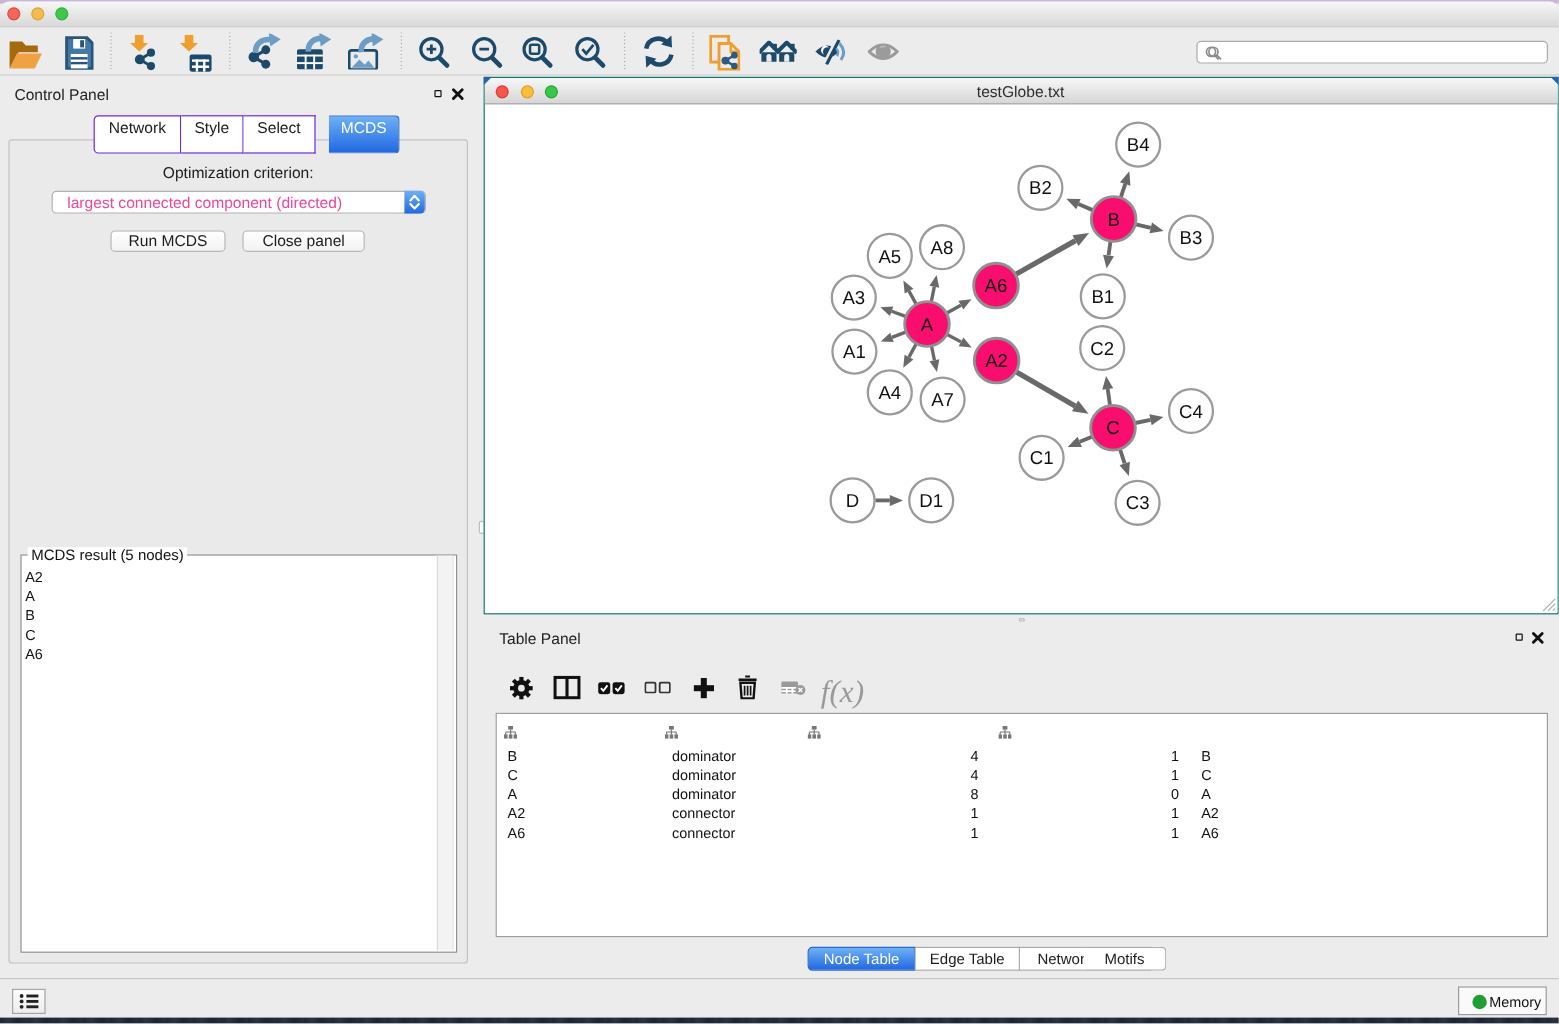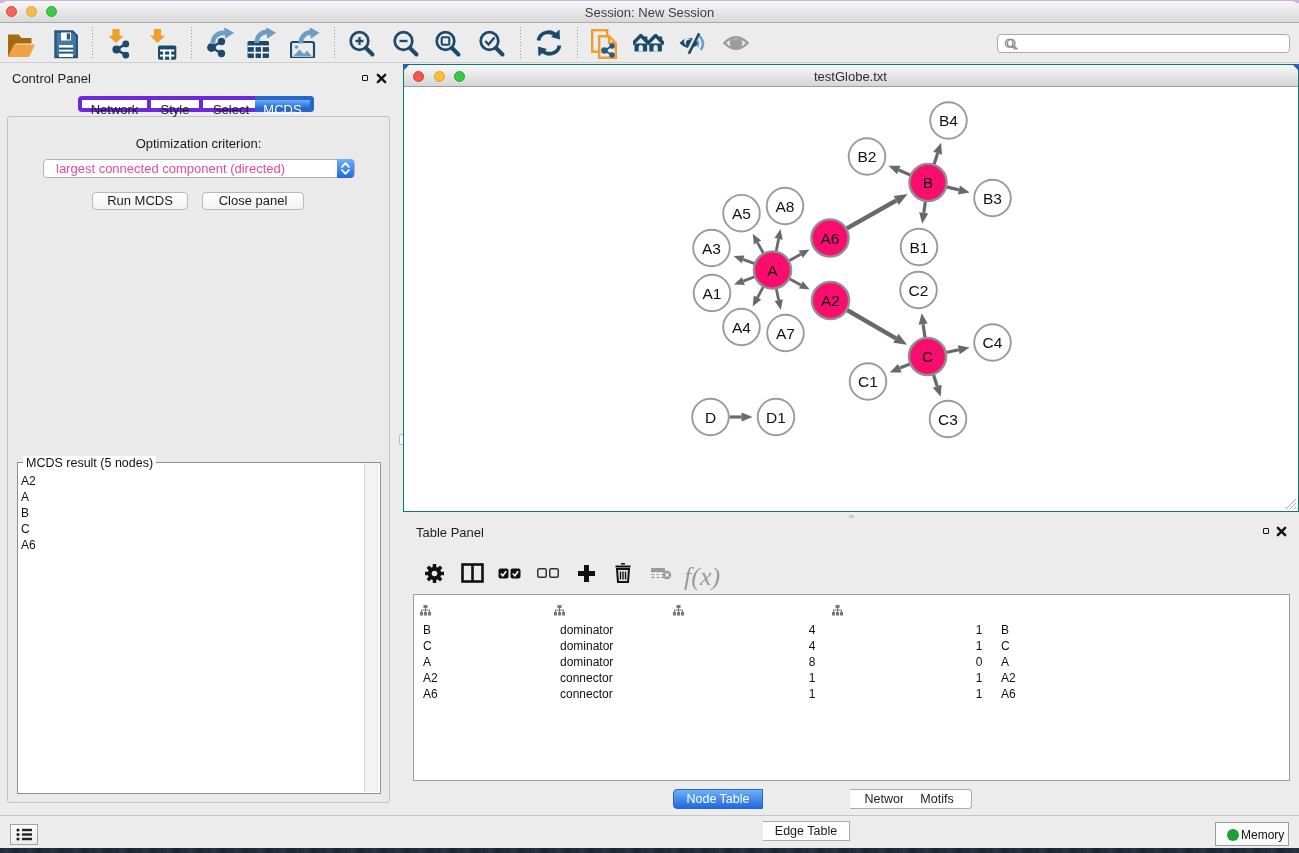--- a/index.html
+++ b/index.html
@@ -11,21 +11,21 @@
 #titlebar { left:0; top:1px; width:1299px; height:21.5px; background:linear-gradient(#f7f7f7,#d8d8d8); border-bottom:1px solid #a9a9a9; border-radius:8px 8px 0 0; }
 #titlebar .ttl { position:absolute; left:0; right:0; top:4px; text-align:center; font-size:13px; color:#404040; }
 .tl { position:absolute; top:4.7px; width:11px; height:11px; border-radius:50%; }
 #toolbar { left:0; top:23px; width:1299px; height:40px; background:#ececec; border-bottom:1px solid #cfcfcf; }
 .sep { position:absolute; top:4px; height:31px; width:1px; background-image:linear-gradient(#9a9a9a 1px, transparent 1px); background-size:1px 3px; }
 .tbi { position:absolute; top:26px; }
 #search { left:997px; top:11px; width:293px; height:19px; background:#fff; border:1px solid #ababab; border-radius:4px; }
 
 #cp-title { left:12px; top:71px; font-size:13px; color:#1e1e1e; }
 #cp-content { left:7px; top:116px; width:383px; height:687px; background:#eaeaea; border:1px solid #c2c2c2; border-radius:3px; }
-.tab { position:absolute; top:96px; height:16px; font-size:13px; color:#1c1c1c; background:#fff; border:4px solid #6d28d9; text-align:center; line-height:19px; }
+.tab { position:absolute; top:96px; height:32px; font-size:13px; color:#1c1c1c; background:#fff; border:1px solid #6d28d9; text-align:center; line-height:19px; }
 .tabsel { background:linear-gradient(#6db1f5,#2168e2); color:#fff; border-color:#2a66c8; }
 #optlabel { left:7px; top:136px; width:383px; text-align:center; font-size:13px; color:#1c1c1c; }
 #dropdown { left:43px; top:158.5px; width:312px; height:19px; background:#fff; border:1px solid #b2b2b2; border-radius:4px; font-size:13px; color:#ec4899; line-height:17px; padding-left:12px; }
 #dd-step { position:absolute; right:0px; top:-1px; width:17px; height:19px; border-radius:0 4px 4px 0; background:linear-gradient(#6db1f5,#2168e2); }
 .btn { position:absolute; top:192px; height:18px; background:linear-gradient(#ffffff,#f2f2f2); border:1px solid #b9b9b9; border-radius:4px; font-size:13px; color:#1c1c1c; text-align:center; line-height:16px; }
 #mcdsbox { left:17px; top:462px; width:364px; height:331.5px; background:#fff; border:1px solid #8f8f8f; }
 #mcdslegend { left:23px; top:455.5px; background:#fff; padding:0 3px; font-size:12.5px; color:#111; }
 .mitem { position:absolute; left:21px; font-size:12px; color:#111; }
 #mscroll { left:363.5px; top:463px; width:14.5px; height:329px; background:#f3f3f3; border-left:1px solid #dadada; border-right:1px solid #e4e4e4; }
 
@@ -50,21 +50,20 @@
 #memchip { left:1215px; top:822px; width:74px; height:23.5px; background:#fafafa; border:1px solid #9b9b9b; font-size:12px; color:#111; }
 #wallpaper { left:0; top:847.5px; width:1299px; height:5.5px; background:repeating-linear-gradient(90deg,#1f2735 0px,#2a3342 7px,#1c2431 15px,#262e3d 23px); }
 </style>
 </head>
 <body>
 <div class="abs" id="toplav"></div>
 <div class="abs" id="titlebar">
   <div class="tl" style="left:6.2px;background:#f4655c;border:1px solid #e2493f;"></div>
   <div class="tl" style="left:26.3px;background:#f4bc4e;border:1px solid #e0a23c;"></div>
   <div class="tl" style="left:46.2px;background:#41c74c;border:1px solid #2eb33c;"></div>
-  <div class="ttl">Session: New Session</div>
 </div>
 <div class="abs" id="toolbar">
   <svg class="tbi" style="left:6.0px;top:7px;" width="31" height="29" viewBox="0 0 31 29">
       <path d="M2 27 V4.5 h10.5 l3 3.5 h10 v5.5 H9.5 Z" fill="#a5690e"></path>
       <path d="M2 27 L8 14.5 H29 L23 27 Z" fill="#f0a143"></path>
     </svg>
   <svg class="tbi" style="left:53.5px;top:7px;" width="24" height="30" viewBox="0 0 24 30">
       <path d="M1.5 1.5 h17 l4.5 4.5 v21 H1.5 Z" fill="#427aa5" stroke="#27567a" stroke-width="2.4"></path>
       <rect x="7" y="2.5" width="10" height="8" fill="#fff"></rect>
       <rect x="12.8" y="3.5" width="3.2" height="6" fill="#27567a"></rect>
@@ -198,21 +197,21 @@
 
 <div class="abs" id="cp-title">Control Panel</div>
 <div class="winbtn-sq" style="left:361.5px;top:75px;"></div>
 <svg class="abs" style="left:376px;top:73px;" width="11" height="11" viewBox="0 0 12 12">
     <path d="M2 2 L10 10 M10 2 L2 10" stroke="#111" stroke-width="2.6" stroke-linecap="round"></path>
   </svg>
 <div class="abs" id="cp-content"></div>
 <div class="tab" style="left:78px;width:73px;border-radius:4px 0 0 4px;">Network</div>
 <div class="tab" style="left:151px;width:52px;border-left:none;">Style</div>
 <div class="tab" style="left:203px;width:60px;border-left:none;">Select</div>
-<div class="tab tabsel" style="left:255px;width:59px;border-left:none;border-radius:0 4px 4px 0;">MCDS</div>
+<div class="tab tabsel" style="left:274px;width:59px;border-left:none;border-radius:0 4px 4px 0;">MCDS</div>
 <div class="abs" id="optlabel">Optimization criterion:</div>
 <div class="abs" id="dropdown">largest connected component (directed)
   <div id="dd-step"><svg width="17" height="19" viewBox="0 0 17 19">
         <path d="M5 8 L8.5 4.2 L12 8 M5 11 L8.5 14.8 L12 11" fill="none" stroke="#fff" stroke-width="1.8" stroke-linejoin="round" stroke-linecap="round"></path>
       </svg></div>
 </div>
 <div class="btn" style="left:92px;width:96px;">Run MCDS</div>
 <div class="btn" style="left:202px;width:102px;">Close panel</div>
 <div class="abs" id="mcdsbox"></div>
 <div class="abs" id="mcdslegend">MCDS result (5 nodes)</div>
@@ -426,21 +425,21 @@
 <div class="trow" style="left:469px;top:76.5px;width:100px;text-align:right;">1</div>
 <div class="trow" style="left:587.5px;top:76.5px;">A2</div>
 <div class="trow" style="left:9.5px;top:92.5px;">A6</div>
 <div class="trow" style="left:146.5px;top:92.5px;">connector</div>
 <div class="trow" style="left:302px;top:92.5px;width:100px;text-align:right;">1</div>
 <div class="trow" style="left:469px;top:92.5px;width:100px;text-align:right;">1</div>
 <div class="trow" style="left:587.5px;top:92.5px;">A6</div>
 </div>
 
 <div class="btab tabsel" style="left:673px;width:90px;border-radius:4px 0 0 4px;background:linear-gradient(#6db1f5,#2168e2);color:#fff;border-color:#2a66c8;">Node Table</div>
-<div class="btab" style="left:763px;width:87px;border-left:none;margin-top:32px;">Edge Table</div>
+<div class="btab" style="left:763px;width:87px;border-left:none;">Edge Table</div>
 <div class="btab" style="left:850px;width:109px;border-left:none;">Network Table</div>
 <div class="btab" style="left:903px;width:69px;border-left:none;border-radius:0 4px 4px 0;">Motifs</div>
 
 <div class="abs" id="statsep"></div>
 <div class="abs" id="listbtn">
   <svg width="25" height="19" viewBox="0 0 25 19" style="margin:0 0 0 1px;">
     <circle cx="6" cy="5" r="1.6" fill="#222"></circle>
       <rect x="10" y="3.8" width="10" height="2.4" fill="#222"></rect>
     <circle cx="6" cy="9.5" r="1.6" fill="#222"></circle>
       <rect x="10" y="8.3" width="10" height="2.4" fill="#222"></rect>

